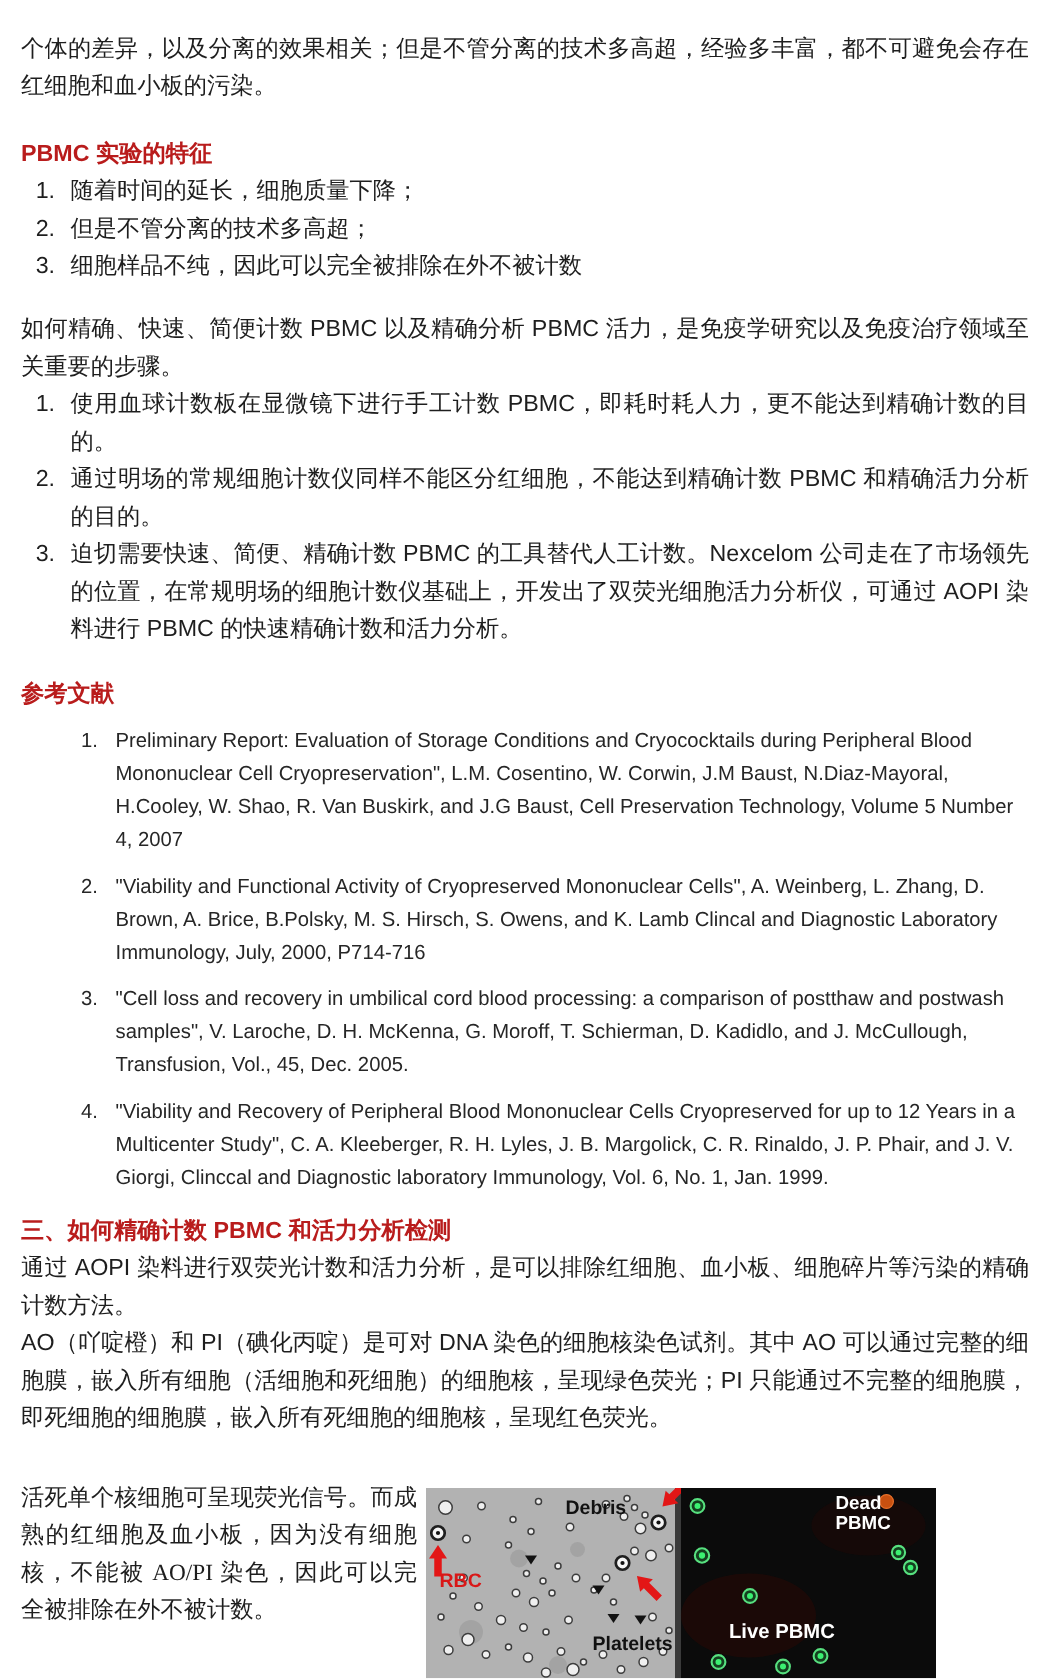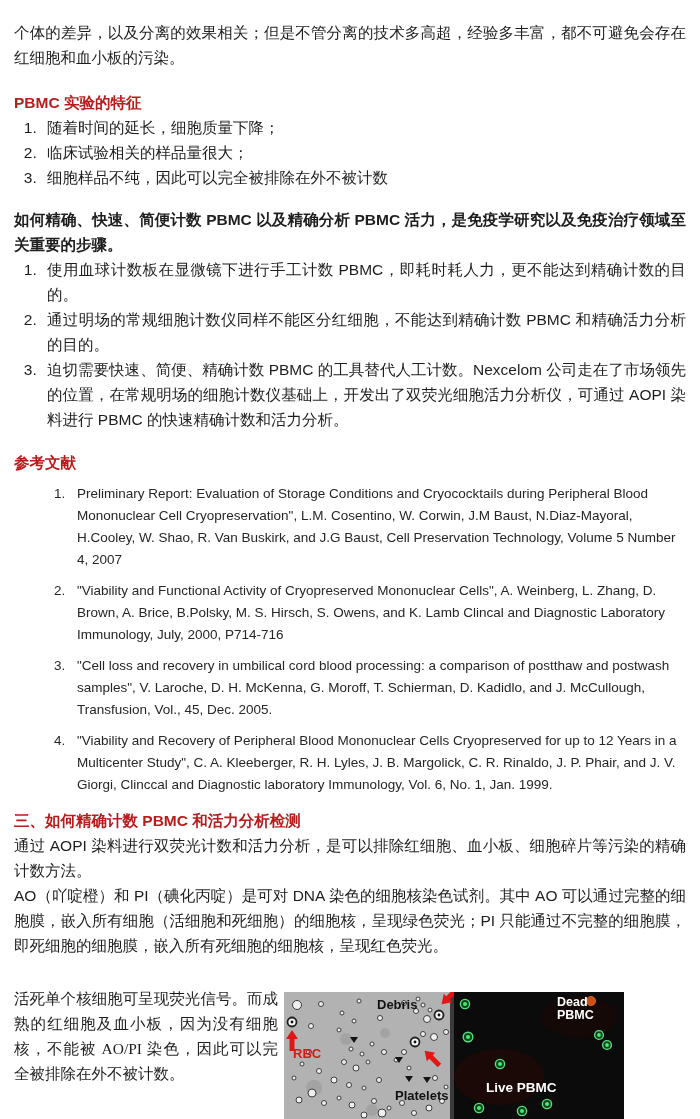--- a/index.html
+++ b/index.html
@@ -25,21 +25,21 @@
     font-size: 15.5px;
     line-height: 25px;
   }
   .hd-features { margin-top: 20px; }
   .num-list {
     list-style-position: outside;
     padding-left: 27px;
     margin: 0;
   }
   .num-list li { text-align: justify; padding-left: 6px; }
-  .para-counting { margin-top: 17px; font-weight: bold; }
+  .para-counting { margin-top: 17px; }
   .hd-refs { margin-top: 18px; margin-bottom: 8px; }
   .ref-list {
     padding-left: 27px;
     font-size: 13.5px;
     line-height: 22px;
     color: #262626;
   }
   .ref-list li { padding-left: 8px; margin-bottom: 9px; text-align: left; margin-left: 28px; }
   .hd-sec3 { margin-top: 12px; }
   .media-row { margin-top: 3px; }
@@ -57,21 +57,21 @@
 </head>
 <body>
 
 <div class="page">
 
   <p class="para">个体的差异，以及分离的效果相关；但是不管分离的技术多高超，经验多丰富，都不可避免会存在红细胞和血小板的污染。</p>
 
   <div class="hd hd-features">PBMC 实验的特征</div>
   <ol class="num-list">
     <li>随着时间的延长，细胞质量下降；</li>
-    <li>临床试验相关的样品量很大；</li>
+    <li>但是不管分离的技术多高超；</li>
     <li>细胞样品不纯，因此可以完全被排除在外不被计数</li>
   </ol>
 
   <p class="para para-counting">如何精确、快速、简便计数 PBMC 以及精确分析 PBMC 活力，是免疫学研究以及免疫治疗领域至关重要的步骤。</p>
   <ol class="num-list">
     <li>使用血球计数板在显微镜下进行手工计数 PBMC，即耗时耗人力，更不能达到精确计数的目的。</li>
     <li>通过明场的常规细胞计数仪同样不能区分红细胞，不能达到精确计数 PBMC 和精确活力分析的目的。</li>
     <li>迫切需要快速、简便、精确计数 PBMC 的工具替代人工计数。Nexcelom 公司走在了市场领先的位置，在常规明场的细胞计数仪基础上，开发出了双荧光细胞活力分析仪，可通过 AOPI 染料进行 PBMC 的快速精确计数和活力分析。</li>
   </ol>
 

